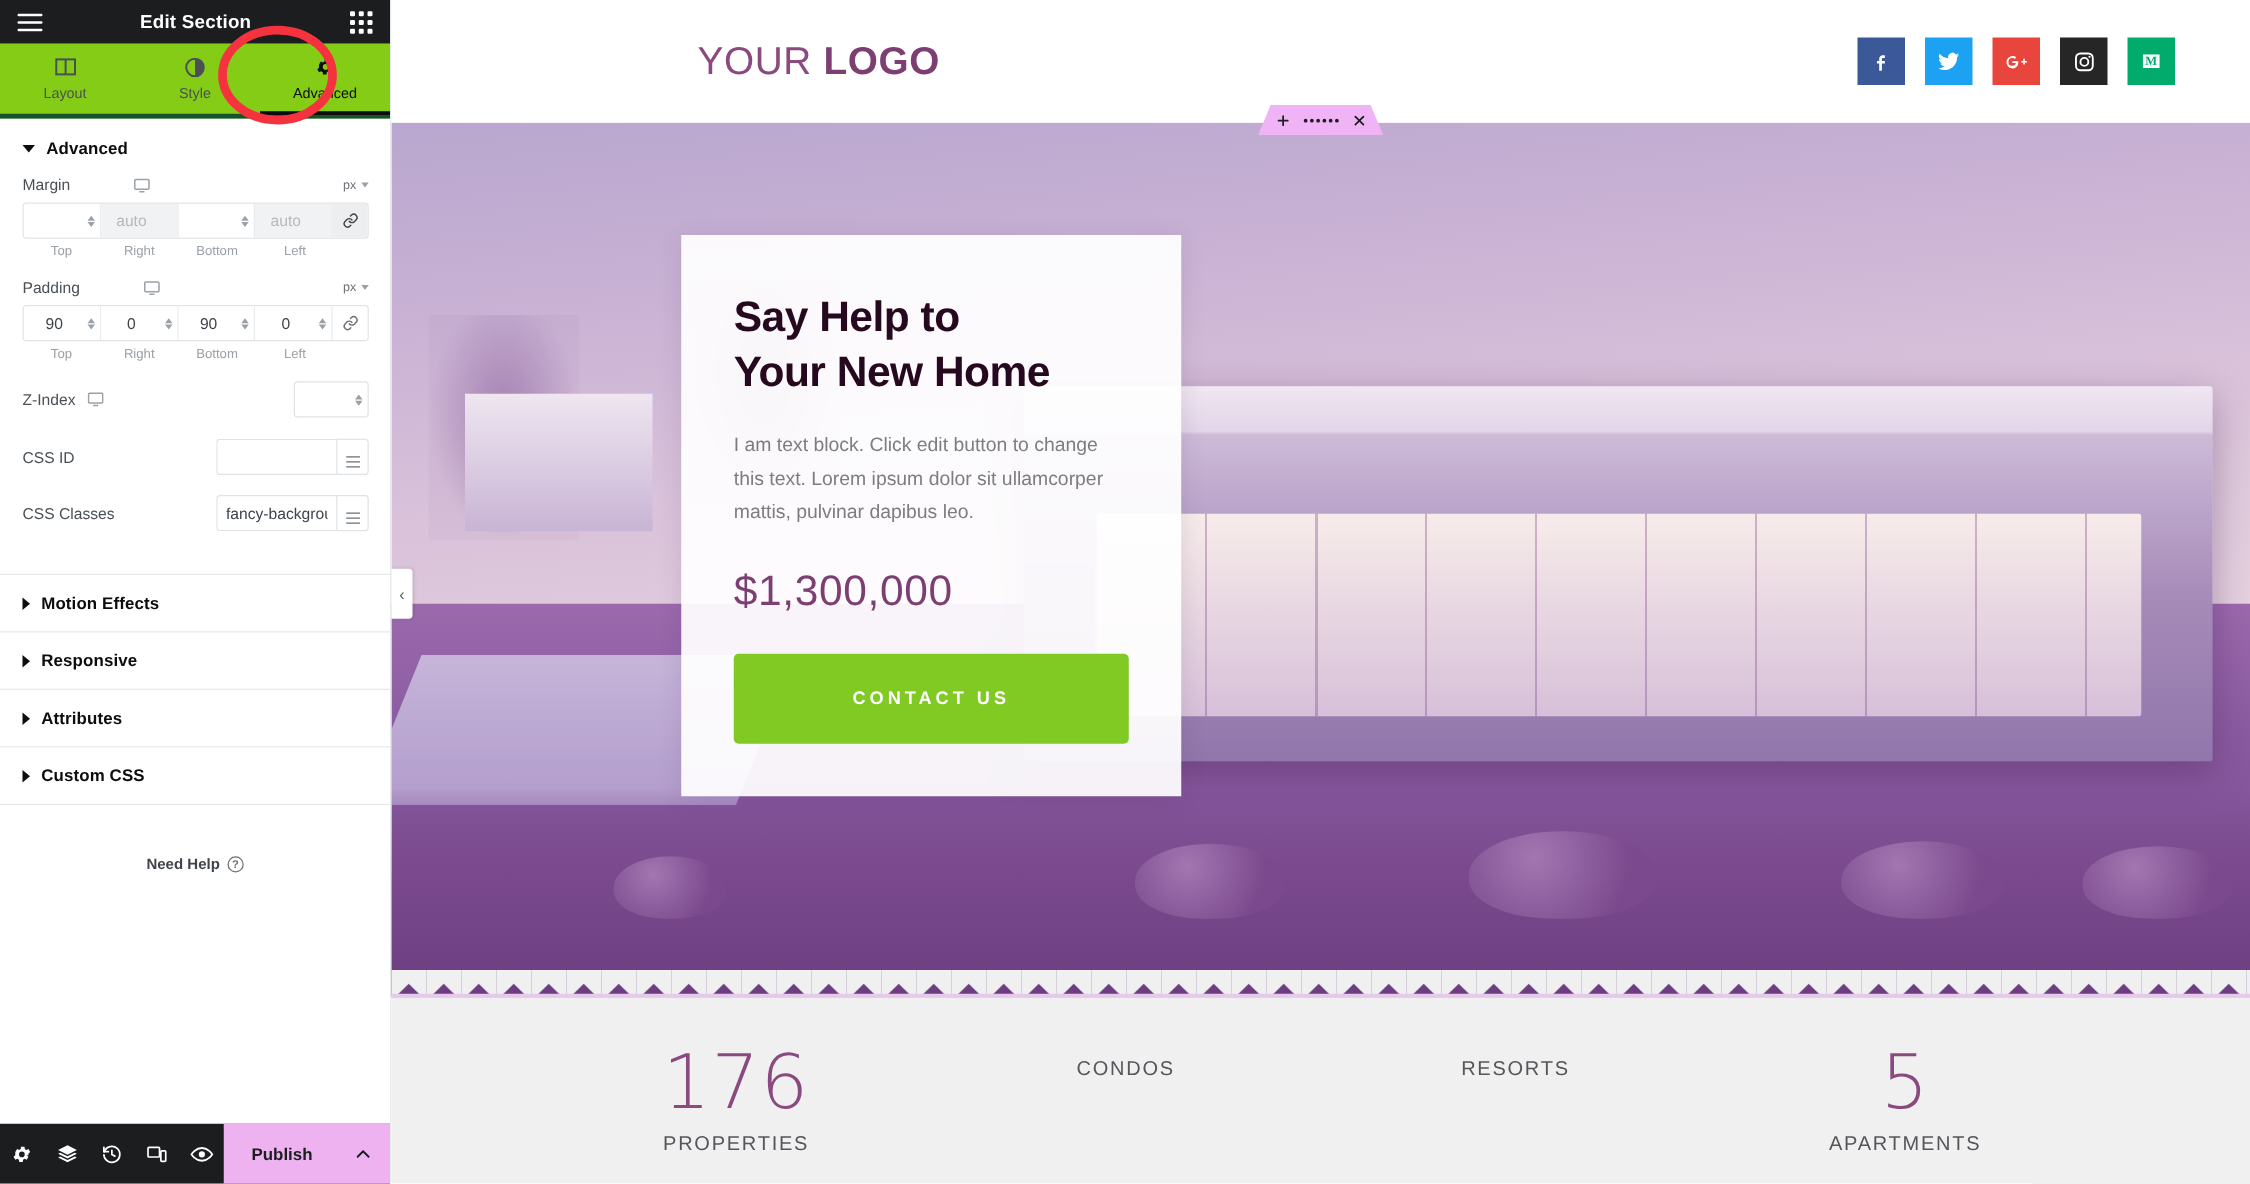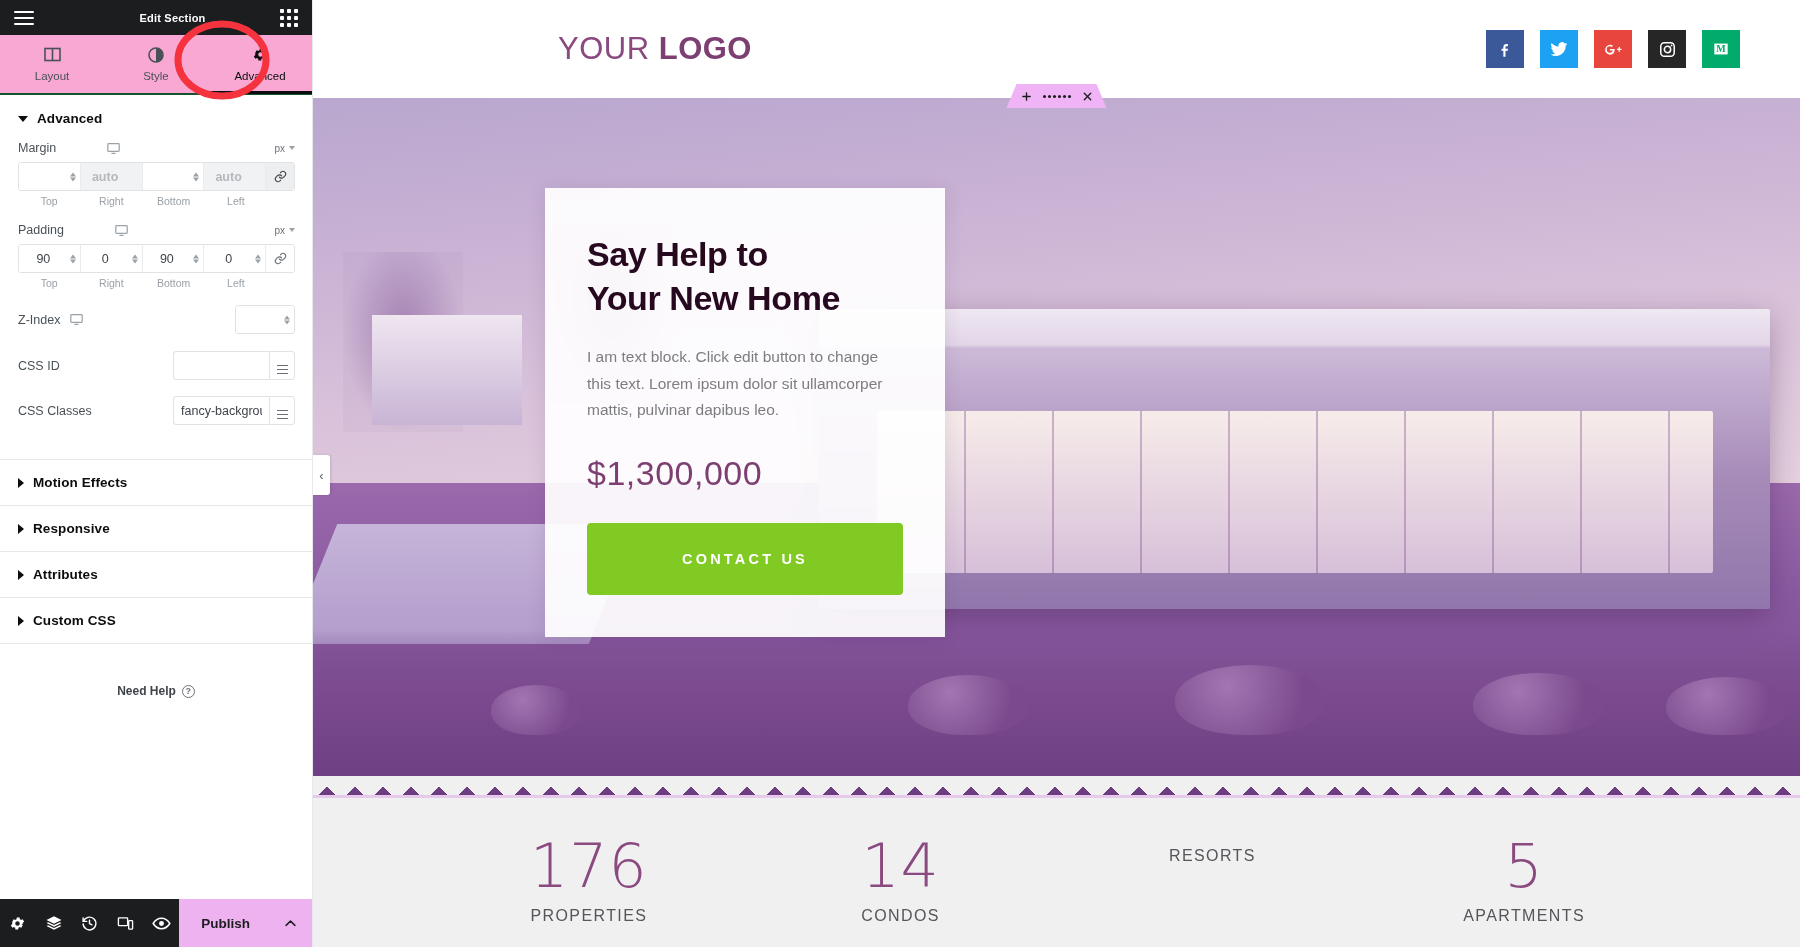--- a/index.html
+++ b/index.html
@@ -18,32 +18,32 @@
     display: flex; flex-direction: column;
     position: relative; z-index: 30;
     border-right: 1px solid #e6e9ec;
   }
   .panel-header {
     height: 35px; background: #1c1d1f; color: #fff;
     display: flex; align-items: center; justify-content: space-between;
     padding: 0 14px; flex: 0 0 35px;
   }
   .panel-header .title {
-    font-size: 11px; font-weight: bold; letter-spacing: .2px;
-    position: absolute; left: 16px; width: 313px; text-align: center;
+    font-size: 15px; font-weight: bold; letter-spacing: .2px;
+    position: absolute; left: 0; width: 313px; text-align: center;
     pointer-events: none;
   }
   .hamburger { width: 20px; display: flex; flex-direction: column; gap: 4px; cursor: pointer; z-index:2;}
   .hamburger i { display: block; height: 2px; background: #fff; border-radius: 1px; }
   .grid-dots { display: grid; grid-template-columns: repeat(3, 4px); gap: 3px; cursor: pointer; z-index:2;}
   .grid-dots i { width: 4px; height: 4px; background: #fff; border-radius: 1px; display:block; }
 
   .panel-tabs {
-    height: 60px; display: flex; border-bottom: 2px solid #14532d;
-    background: #f9a8d4; flex: 0 0 60px;
+    height: 60px; display: flex; border-bottom: 4px solid #14532d;
+    background: #84cc16; flex: 0 0 60px;
   }
   .panel-tab {
     flex: 1; display: flex; flex-direction: column; align-items: center;
     justify-content: center; gap: 7px; cursor: pointer;
     font-size: 11.5px; color: #495157; position: relative;
   }
   .panel-tab.active { color: #0c0d0e; font-weight: 500; }
   .panel-tab.active::after {
     content: ""; position: absolute; left: 0; right: 0; bottom: -1px;
     height: 3px; background: #0c0d0e;
@@ -79,21 +79,21 @@
     border-right: 1px solid #e9ecee; background: #fff; min-width: 0;
   }
   .dim-cell input {
     width: 100%; height: 27px; border: 0; outline: none;
     text-align: center; font-size: 12.5px; color: #3f444b;
     background: transparent; font-family: "Liberation Sans", sans-serif;
     padding-right: 12px;
   }
   .dim-cell input::placeholder { color: #b4b9be; }
   .dim-cell.auto { background: #f1f2f3; }
-  .dim-cell.auto input { background: transparent; font-weight: bold; }
+  .dim-cell.auto input { background: transparent; }
   .spin { position:absolute; right:4px; top:50%; transform:translateY(-50%); display:flex; flex-direction:column; gap:1px; cursor:pointer; }
   .spin i:first-child { width:0;height:0;border-left:3px solid transparent;border-right:3px solid transparent;border-bottom:4px solid #9aa1a7; display:block;}
   .spin i:last-child { width:0;height:0;border-left:3px solid transparent;border-right:3px solid transparent;border-top:4px solid #9aa1a7; display:block;}
   .link-cell {
     width: 28px; flex: 0 0 28px; display:flex; align-items:center; justify-content:center;
     border-right: 0; cursor: pointer; background:#fff;
   }
   .link-cell.on { background: #eceef0; }
   .dim-labels { display: flex; margin-top: 4px; }
   .dim-labels span { flex: 1; text-align: center; font-size: 10.5px; color: #9aa1a7; }
@@ -662,21 +662,20 @@
       <div class="zig-line"></div>
       <div class="zigzag"></div>
     </div>
 
     <div class="stats">
       <div class="stat">
         <div class="num">176</div>
         <div class="lbl">PROPERTIES</div>
       </div>
       <div class="stat">
-        <div class="num">14</div>
         <div class="lbl">CONDOS</div>
       </div>
       <div class="stat">
         <div class="lbl">RESORTS</div>
       </div>
       <div class="stat">
         <div class="num">5</div>
         <div class="lbl">APARTMENTS</div>
       </div>
     </div>

